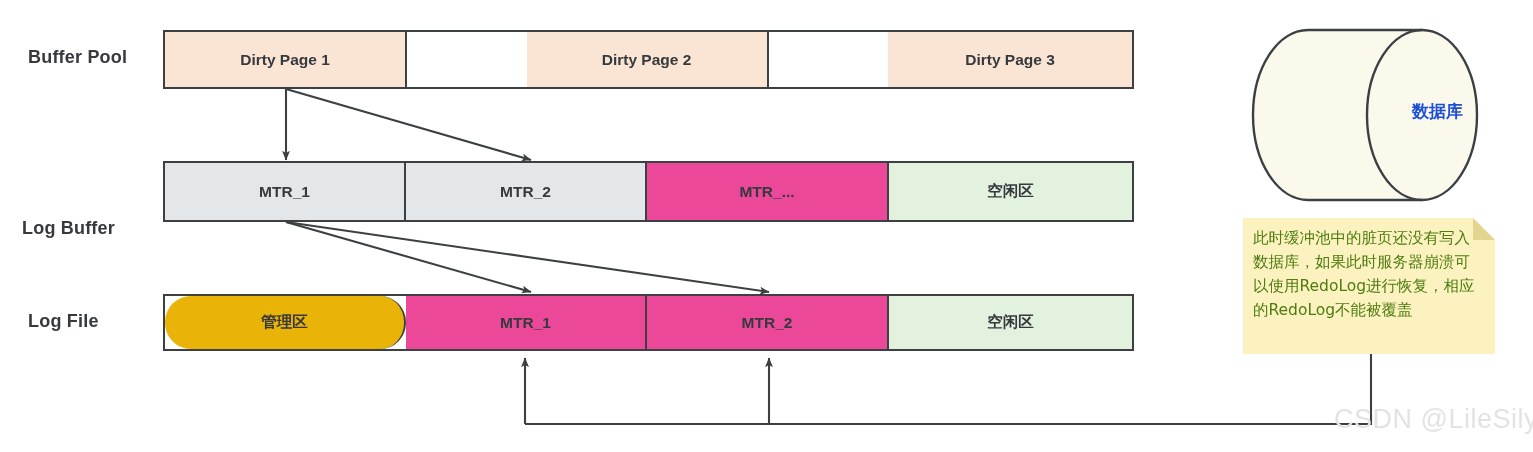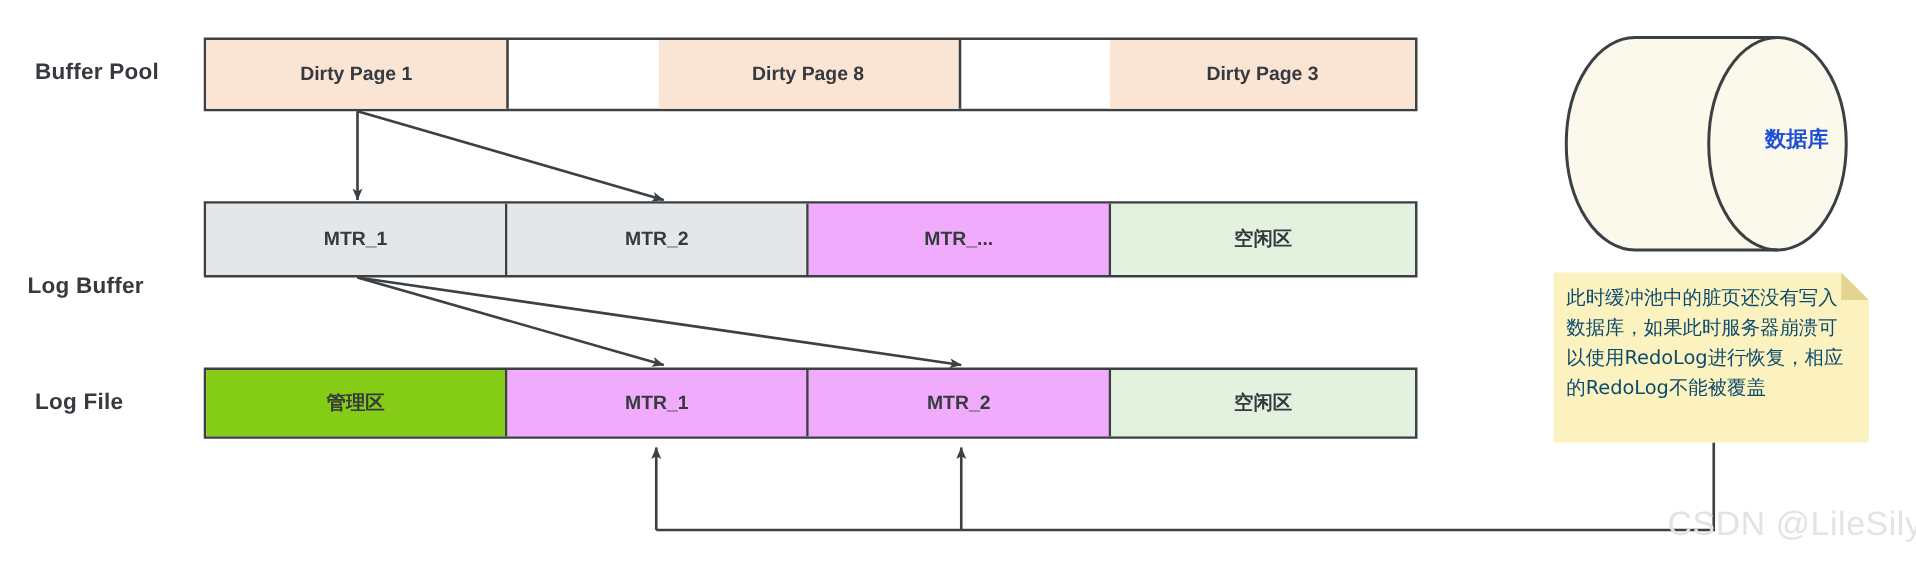--- a/index.html
+++ b/index.html
@@ -43,42 +43,42 @@
     font-size: 15.5px;
     font-weight: bold;
     color: #36393d;
     border-right: 2px solid #3c4043;
     height: 100%;
   }
   .cell:last-child { border-right: none; }
 
   .c-peach   { background: #fae5d4; }
   .c-gray    { background: #e3e7e9; }
-  .c-lav     { background: #f0abfc; }
+  .c-lav     { background: #ec4899; }
   .c-green   { background: #e3f2df; }
-  .c-pink    { background: #84cc16; }
+  .c-pink    { background: #eab308; border-radius: 26px; }
   #db-label {
     position: absolute;
     left: 1243px;
     top: 100px;
     width: 220px;
     text-align: right;
     font-size: 17px;
     font-weight: bold;
     color: #1d4ed8;
     pointer-events: none;
   }
   #note-text {
     position: absolute;
     left: 1253px;
     top: 226px;
     width: 228px;
     font-size: 15.5px;
     line-height: 24px;
-    color: #0c4a6e;
+    color: #4d7c0f;
     font-family: "DejaVu Sans", "Liberation Sans", sans-serif;
     letter-spacing: 0px;
   }
 
   #watermark {
     position: absolute;
     left: 1334px;
     top: 404px;
     font-size: 27px;
     color: #e3e3e3;
@@ -129,21 +129,21 @@
     <path d="M1473,218 L1495,240 L1473,240 Z" fill="#e3d58f" stroke="none"></path>
   </g>
 </svg>
 
 <div class="row-label" style="left:28px; top:47px;">Buffer Pool</div>
 <div class="row-label" style="left:22px; top:178px;margin-top:40px;">Log Buffer</div>
 <div class="row-label" style="left:28px; top:311px;">Log File</div>
 
 <div class="band" style="left:163px; top:30px; width:971px; height:59px;">
   <div class="cell c-peach" style="width:242px;">Dirty Page 1</div>
-  <div class="cell c-peach" style="width:242px;">Dirty Page 8</div>
+  <div class="cell c-peach" style="width:242px;">Dirty Page 2</div>
   <div class="cell c-peach" style="width:244px;">Dirty Page 3</div>
 </div>
 
 <div class="band" style="left:163px; top:161px; width:971px; height:61px;">
   <div class="cell c-gray" style="width:242px;">MTR_1</div>
   <div class="cell c-gray" style="width:242px;">MTR_2</div>
   <div class="cell c-lav" style="width:243px;">MTR_...</div>
   <div class="cell c-green" style="width:244px;">空闲区</div>
 </div>
 

